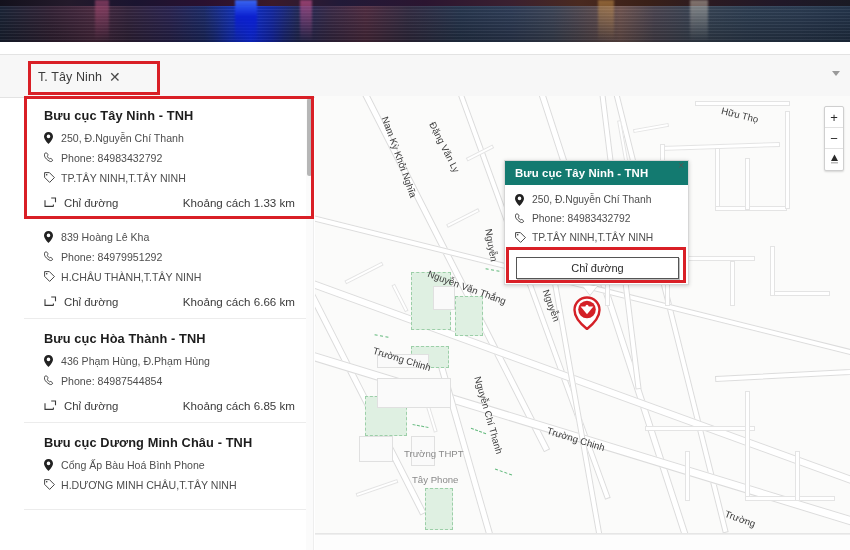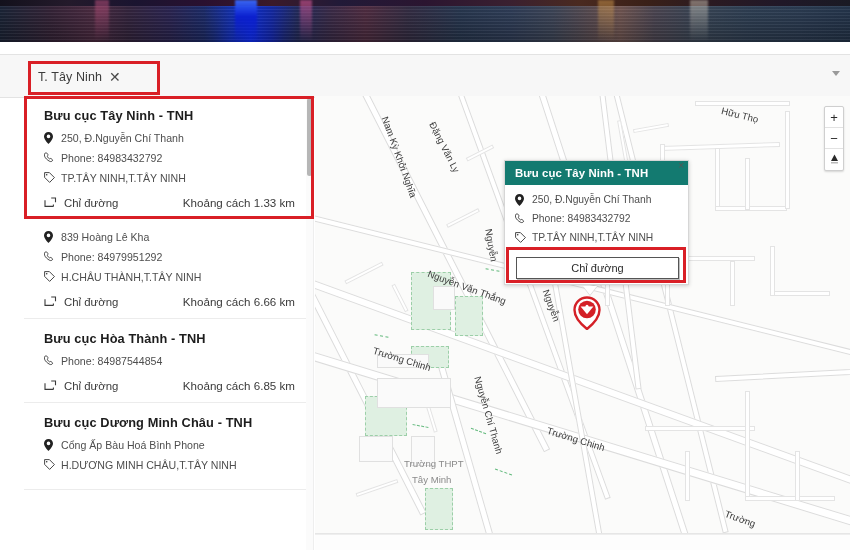--- a/index.html
+++ b/index.html
@@ -331,20 +331,28 @@
                   <path d="M9.4 7.6v1.8" stroke="#3a3a3a" stroke-width="1.1"></path>
                 </svg>
               </span>
               <span>Chỉ đường</span>
             </div>
             <div class="dist">Khoảng cách 6.66 km</div>
           </div>
         </div>
         <div class="poi">
           <div class="poi-title">Bưu cục Hòa Thành - TNH</div>
+          <div class="poi-row">
+            <span class="ico">
+              <svg width="9" height="12" viewBox="0 0 9 12">
+                <path d="M4.5 0C2 0 0 2 0 4.5 0 7.6 4.5 12 4.5 12S9 7.6 9 4.5C9 2 7 0 4.5 0zm0 6.2A1.8 1.8 0 1 1 4.5 2.6a1.8 1.8 0 0 1 0 3.6z" fill="#222"></path>
+              </svg>
+            </span>
+            <span class="txt">436 Phạm Hùng, Đ.Phạm Hùng</span>
+          </div>
           <div class="poi-row">
             <span class="ico">
               <svg width="10" height="11" viewBox="0 0 10 11">
                 <path d="M1.2 1.1c1.2-1 2 .4 2.6 1.3.4.6.1 1-.3 1.4-.3.3-.2.7.4 1.6.7 1 1.3 1.5 1.7 1.4.4-.1.8-.6 1.3-.3.8.5 2.3 1.3 1.3 2.5-.8 1-2.5.7-4.3-.8C2 7 .3 4.6.3 2.9c0-.8.4-1.4.9-1.8z" fill="none" stroke="#333" stroke-width="0.9"></path>
               </svg>
             </span>
             <span class="txt">Phone: 84987544854</span>
           </div>
           <div class="poi-foot">
             <div class="dir">
@@ -458,22 +466,22 @@
         <div class="street-lbl" style="left: 408px; top: 9px; transform: rotate(14deg); transform-origin: 0px 0px;">Hữu Thọ</div>
         <div class="street-lbl" style="left: 115px; top: 172px; transform: rotate(20deg); transform-origin: 0px 0px;">Nguyễn Văn Thắng</div>
         <div class="street-lbl" style="left: 179px; top: 132px; transform: rotate(80deg); transform-origin: 0px 0px;">Nguyễn</div>
         <div class="street-lbl" style="left: 236px; top: 192px; transform: rotate(70deg); transform-origin: 0px 0px;">Nguyễn</div>
         <div class="street-lbl" style="left: 60px; top: 249px; transform: rotate(17deg); transform-origin: 0px 0px;">Trường Chinh</div>
         <div class="street-lbl" style="left: 234px; top: 329px; transform: rotate(17deg); transform-origin: 0px 0px;">Trường Chinh</div>
         <div class="street-lbl" style="left: 168px; top: 279px; transform: rotate(74deg); transform-origin: 0px 0px;">Nguyễn Chí Thanh</div>
         <div class="street-lbl" style="left: 412px; top: 412px; transform: rotate(20deg); transform-origin: 0px 0px;">Trường</div>
       </div>
     <div id="place-labels">
-        <div class="place-lbl" style="left: 89px; top: 362px;">Trường THPT</div>
-        <div class="place-lbl" style="left: 97px; top: 378px;">Tây Minh</div>
+        <div class="place-lbl" style="left: 89px; top: 352px;">Trường THPT</div>
+        <div class="place-lbl" style="left: 97px; top: 378px;">Tây Phone</div>
       </div>
 
     <div class="marker" style="left:257px;top:200px;">
       <svg width="30" height="34" viewBox="0 0 30 34">
         <path d="M15 1.5C8 1.5 2.5 7 2.5 14c0 8.5 10 17 12.5 19 2.5-2 12.5-10.5 12.5-19C27.5 7 22 1.5 15 1.5z" fill="#ffffff" stroke="#d42027" stroke-width="2.4"></path>
         <circle cx="15" cy="13.5" r="8.8" fill="#d42027"></circle>
         <path d="M8.6 10.6h12.8l-6.4 7.6z" fill="#ffffff"></path>
         <circle cx="15" cy="10.2" r="1.5" fill="#ffffff"></circle>
       </svg>
     </div>

